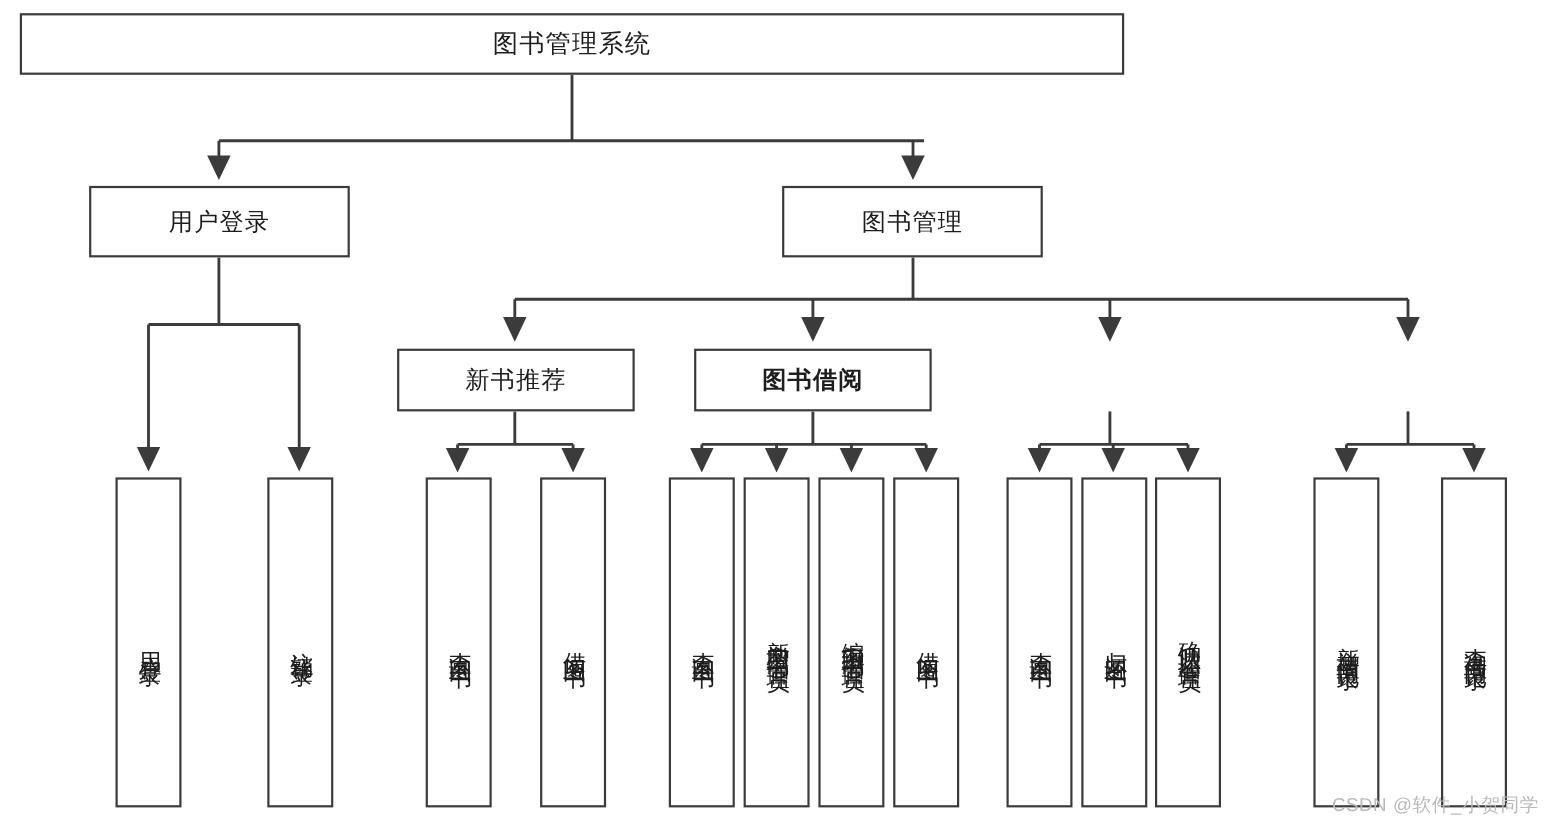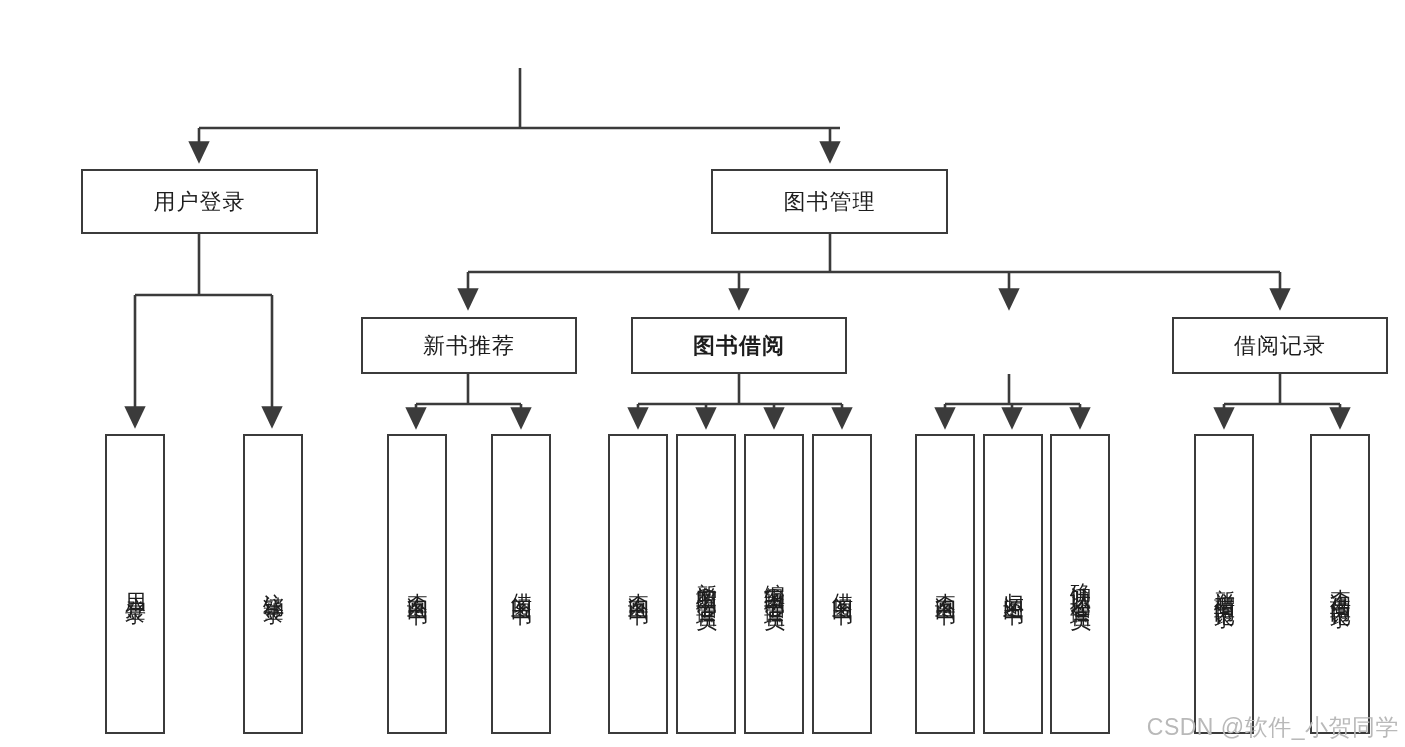--- a/index.html
+++ b/index.html
@@ -45,21 +45,21 @@
     letter-spacing:4px;
     text-align:center;
     padding:6px 0;
     white-space:nowrap;
   }
   .node.root{ font-size:23px; }
   .watermark{
     position:absolute;
     right:6px;
     bottom:4px;
-    font-size:23px;
+    font-size:17px;
     color:#b9b9b9;
     letter-spacing:0.5px;
     white-space:nowrap;
     font-family:"Liberation Sans","DejaVu Sans",sans-serif;
   }
 </style>
 </head>
 <body>
 
 <div id="canvas">
@@ -107,27 +107,27 @@
       <path d="M1012,404 L1012,426" marker-end="url(#arrow)"></path>
       <path d="M1080,404 L1080,426" marker-end="url(#arrow)"></path>
 
       <path d="M1280,374 L1280,404"></path>
       <path d="M1224,404 L1340,404"></path>
       <path d="M1224,404 L1224,426" marker-end="url(#arrow)"></path>
       <path d="M1340,404 L1340,426" marker-end="url(#arrow)"></path>
     </g>
   </svg>
 
+  <div class="node horiz root" style="left:18px; top:12px; width:1004px; height:56px;">图书管理系统</div>
 
   <div class="node horiz" style="left:81px; top:169px; width:237px; height:65px;">用户登录</div>
   <div class="node horiz" style="left:711px; top:169px; width:237px; height:65px;">图书管理</div>
 
   <div class="node horiz" style="left:361px; top:317px; width:216px; height:57px;">新书推荐</div>
   <div class="node horiz" style="left:631px; top:317px; width:216px; height:57px;font-weight:bold;">图书借阅</div>
-  <div class="node horiz" style="left:1172px; top:317px; width:216px; height:57px;">借阅记录</div>
 
   <div class="node vert" style="left:105px; top:434px; width:60px; height:300px;">用户登录</div>
   <div class="node vert" style="left:243px; top:434px; width:60px; height:300px;">注销登录</div>
 
   <div class="node vert" style="left:387px; top:434px; width:60px; height:300px;">查询图书</div>
   <div class="node vert" style="left:491px; top:434px; width:60px; height:300px;">借阅图书</div>
 
   <div class="node vert" style="left:608px; top:434px; width:60px; height:300px;">查询图书</div>
   <div class="node vert" style="left:676px; top:434px; width:60px; height:300px;">新增图书（管理员）</div>
   <div class="node vert" style="left:744px; top:434px; width:60px; height:300px;">编辑图书（管理员）</div>

